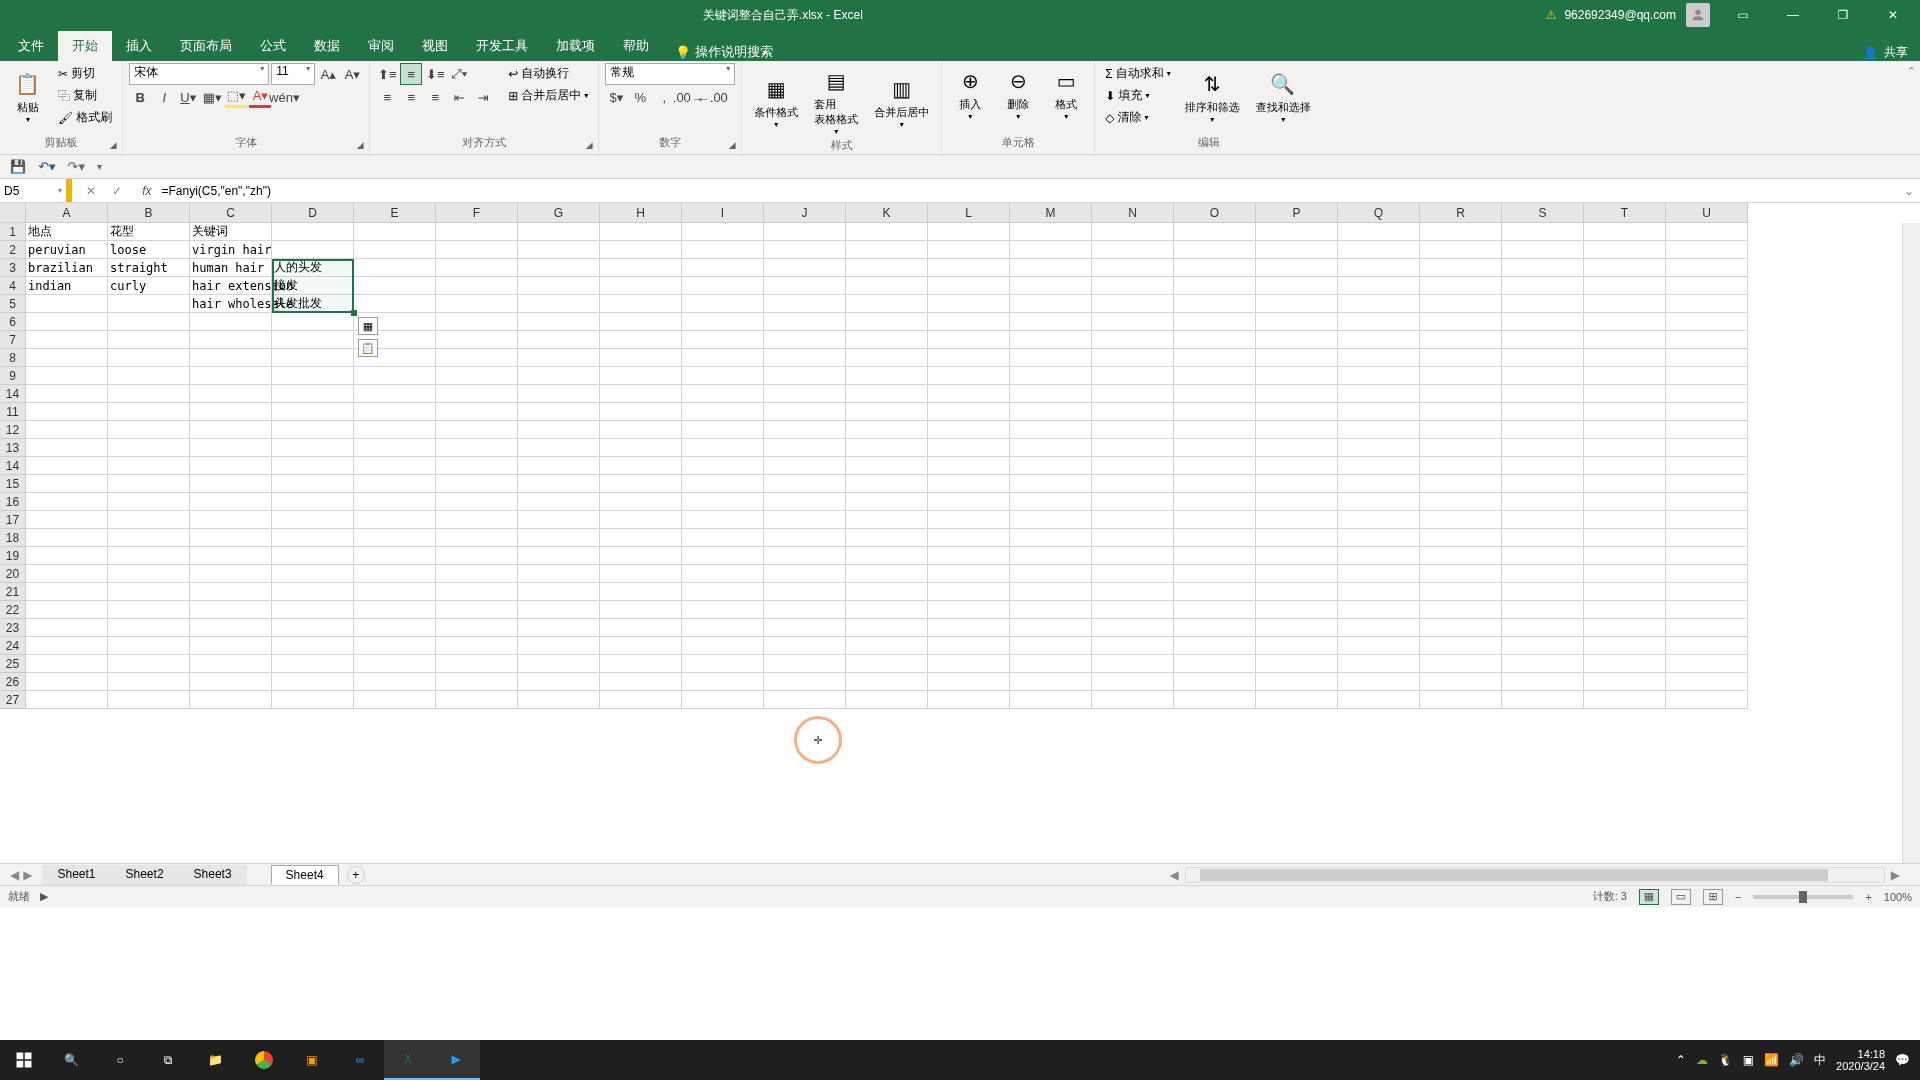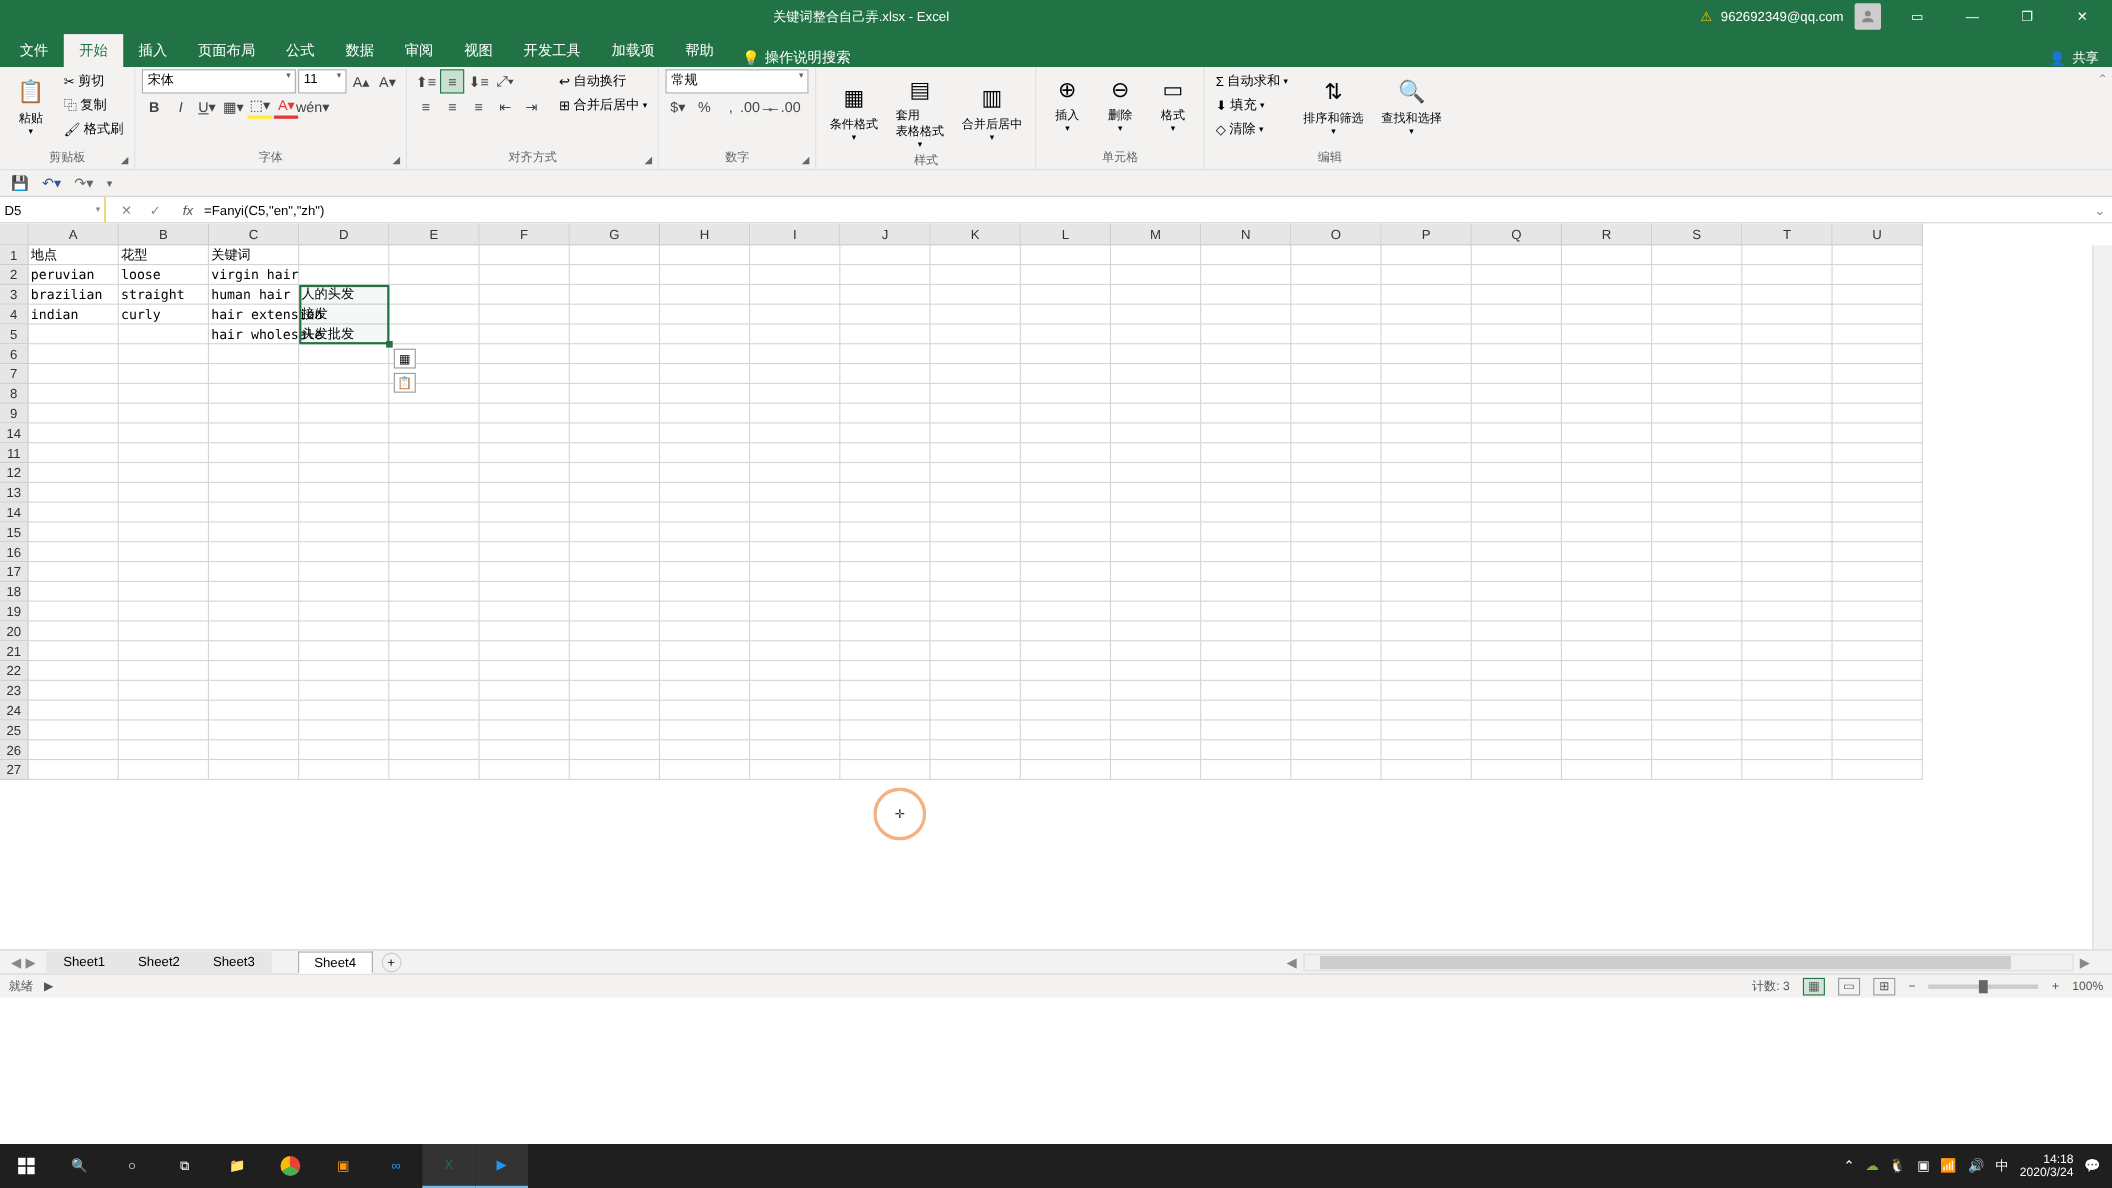--- a/index.html
+++ b/index.html
@@ -37,21 +37,21 @@
 .sqbtn { width: 22px; height: 22px; display: flex; align-items: center; justify-content: center; cursor: pointer; font-size: 13px; color: #444; }
 .sqbtn.active { background: #c8e0d0; border: 1px solid #217346; }
 .combo { height: 22px; border: 1px solid #ababab; background: #fff; font-size: 12px; padding: 0 4px; display: flex; align-items: flex-start; justify-content: space-between; gap: 4px;}
 .combo .arrow { font-size: 8px; color: #666;}
 
 
 .qat { height: 24px; background: #f3f2f1; border-bottom: 1px solid #d4d4d4; display: flex; align-items: center; gap: 12px; padding-left: 10px; font-size: 13px; color: #666; }
 
 
 .fbar { height: 24px; border-bottom: 1px solid #d4d4d4; display: flex; align-items: center; font-size: 12px; }
-.namebox { width: 96px; border-right: 1px solid #eab308; padding: 0 4px; height: 100%; display: flex; align-items: center; justify-content: space-between;}
+.namebox { width: 72px; border-right: 6px solid #eab308; padding: 0 4px; height: 100%; display: flex; align-items: center; justify-content: space-between;}
 .fbar .fxbtns { display: flex; align-items: center; gap: 16px; padding: 0 14px; color: #888; }
 .fbar .fxbtns span { cursor:pointer;}
 .fbar .fx { font-style: italic; color: #555; padding: 0 6px;}
 .fbar .formula { flex: 1; padding: 0 4px; }
 
 
 .sheet-area { position: relative; height: 660px; overflow: hidden; font-size: 13px; }
 .sheet { display: grid; grid-template-columns: 26px repeat(21, 82px); position: absolute; top:0; left:0;}
 .colhdr, .rowhdr, .corner { background: #e6e6e6; border-right: 1px solid #ccc; border-bottom: 1px solid #ccc; display: flex; align-items: center; justify-content: center; height: 20px; font-size: 12px; color: #333; }
 .rowhdr { height: 18px; }

